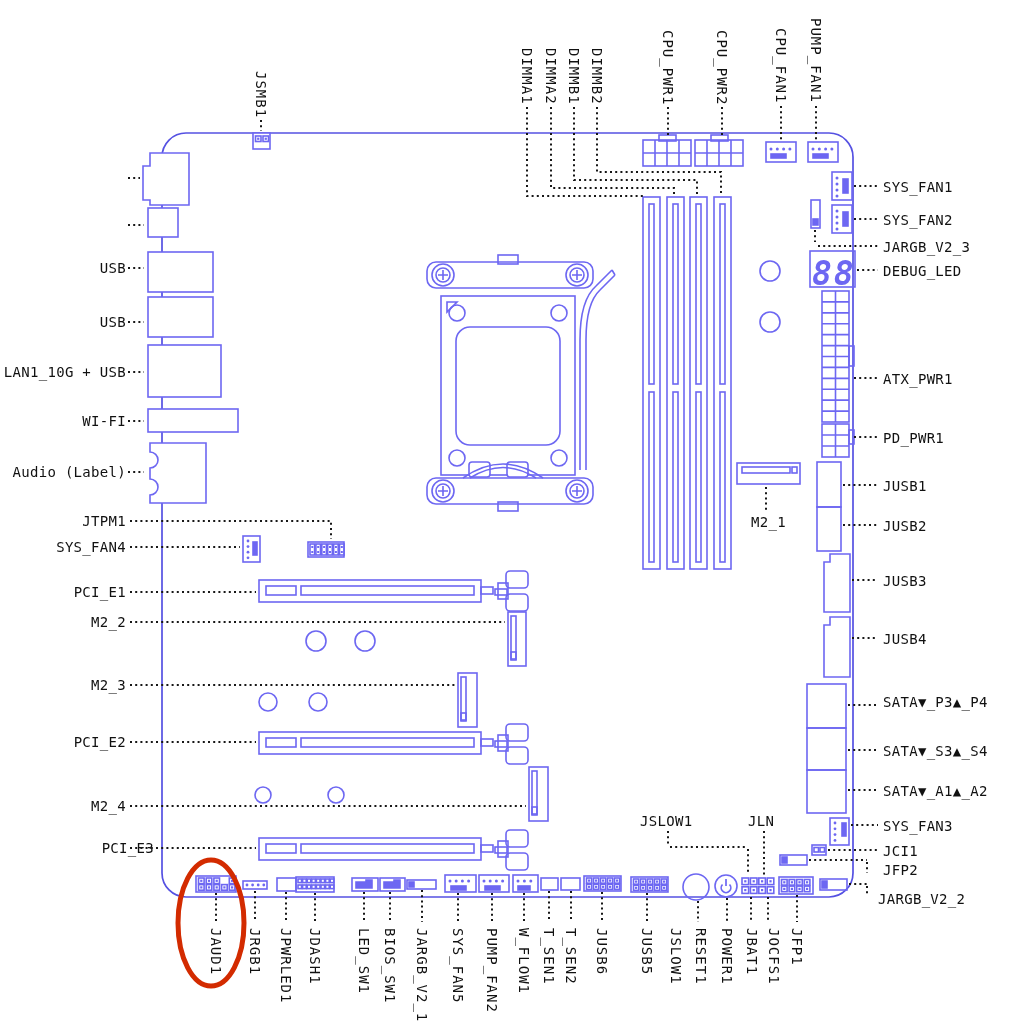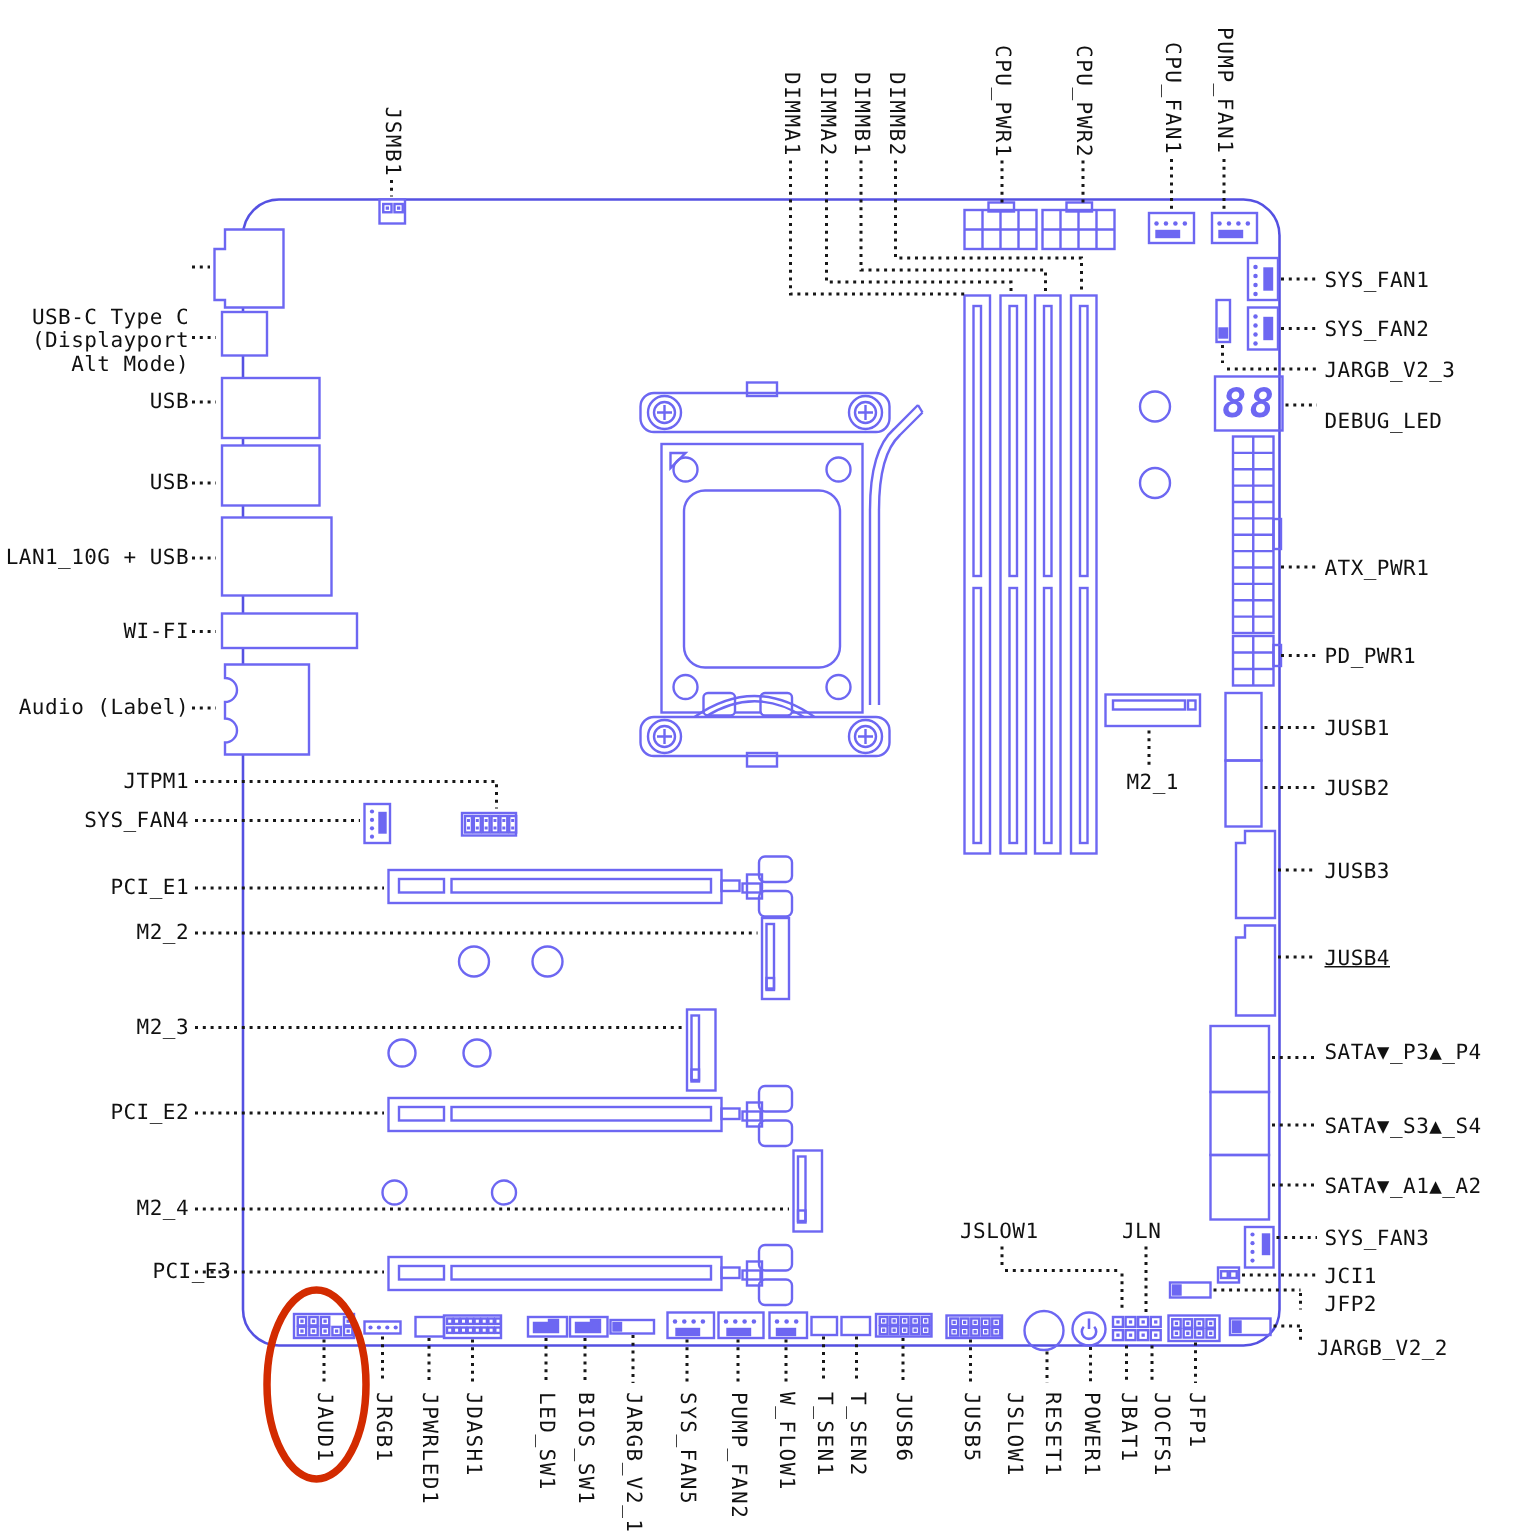--- a/index.html
+++ b/index.html
@@ -9,22 +9,22 @@
   #labels{position:absolute;left:0;top:0;width:1013px;height:1024px;z-index:2;}
   .lbl{position:absolute;color:#111;font-size:14px;letter-spacing:.3px;white-space:pre;}
   .lbl-top,.lbl-bottom{width:20px;display:flex;justify-content:center;}
   .lbl-top{align-items:flex-end;top:0;}
   .lbl-top span,.lbl-bottom span{writing-mode:vertical-rl;letter-spacing:1px;}
   .lbl-left{left:0;width:126px;text-align:right;line-height:15.4px;}
   .lbl-right{left:883px;}
   .lbl-inner{}
   #socket-text{position:absolute;left:441px;top:366px;width:134px;text-align:center;
                font-size:14.5px;line-height:20px;color:#111;z-index:3;}
-  #debug-val{position:absolute;left:812px;top:254px;width:42px;text-align:center;
-             font-size:27px;font-style:italic;font-weight:bold;color:var(--cl,#5551e2);
+  #debug-val{position:absolute;left:812px;top:254px;width:42px;
+             font-size:33px;font-style:italic;font-weight:bold;color:var(--cl,#5551e2);
              letter-spacing:2px;z-index:3;}
 </style>
 </head>
 <body>
 
 <div id="stage" style="--bl: #5551e2; --cl: #6d67f2; --ld: #171717; --hl: #d32b00;">
 
   <div id="labels">
       <div class="lbl lbl-top" style="left: 251px; height: 118px;"><span>JSMB1</span></div>
       <div class="lbl lbl-top" style="left: 517px; height: 105px;"><span>DIMMA1</span></div>
@@ -48,44 +48,43 @@
       <div class="lbl lbl-bottom" style="left: 539px; top: 928px;"><span>T_SEN1</span></div>
       <div class="lbl lbl-bottom" style="left: 561px; top: 928px;"><span>T_SEN2</span></div>
       <div class="lbl lbl-bottom" style="left: 592px; top: 928px;"><span>JUSB6</span></div>
       <div class="lbl lbl-bottom" style="left: 637px; top: 928px;"><span>JUSB5</span></div>
       <div class="lbl lbl-bottom" style="left: 666px; top: 928px;"><span>JSLOW1</span></div>
       <div class="lbl lbl-bottom" style="left: 691px; top: 928px;"><span>RESET1</span></div>
       <div class="lbl lbl-bottom" style="left: 717px; top: 928px;"><span>POWER1</span></div>
       <div class="lbl lbl-bottom" style="left: 742px; top: 928px;"><span>JBAT1</span></div>
       <div class="lbl lbl-bottom" style="left: 764px; top: 928px;"><span>JOCFS1</span></div>
       <div class="lbl lbl-bottom" style="left: 787px; top: 928px;"><span>JFP1</span></div>
-      <div class="lbl lbl-left" style="top: 205px;"><div>USB-C Type C</div><div>(Displayport</div><div>Alt Mode)</div></div>
       <div class="lbl lbl-left" style="top: 261px;"><div>USB</div></div>
       <div class="lbl lbl-left" style="top: 315px;"><div>USB</div></div>
       <div class="lbl lbl-left" style="top: 365px;"><div>LAN1_10G + USB</div></div>
       <div class="lbl lbl-left" style="top: 414px;"><div>WI-FI</div></div>
       <div class="lbl lbl-left" style="top: 465px;"><div>Audio (Label)</div></div>
       <div class="lbl lbl-left" style="top: 514px;"><div>JTPM1</div></div>
       <div class="lbl lbl-left" style="top: 540px;"><div>SYS_FAN4</div></div>
       <div class="lbl lbl-left" style="top: 585px;"><div>PCI_E1</div></div>
       <div class="lbl lbl-left" style="top: 615px;"><div>M2_2</div></div>
       <div class="lbl lbl-left" style="top: 678px;"><div>M2_3</div></div>
       <div class="lbl lbl-left" style="top: 735px;"><div>PCI_E2</div></div>
       <div class="lbl lbl-left" style="top: 799px;"><div>M2_4</div></div>
       <div class="lbl lbl-left" style="top: 841px; margin-left: 28px;"><div>PCI_E3</div></div>
       <div class="lbl lbl-right" style="top: 179px;">SYS_FAN1</div>
       <div class="lbl lbl-right" style="top: 212px;">SYS_FAN2</div>
       <div class="lbl lbl-right" style="top: 239px;">JARGB_V2_3</div>
-      <div class="lbl lbl-right" style="top: 273px;">DEBUG_LED</div>
+      <div class="lbl lbl-right" style="top: 263px;">DEBUG_LED</div>
       <div class="lbl lbl-right" style="top: 371px;">ATX_PWR1</div>
       <div class="lbl lbl-right" style="top: 430px;">PD_PWR1</div>
       <div class="lbl lbl-right" style="top: 478px;">JUSB1</div>
       <div class="lbl lbl-right" style="top: 518px;">JUSB2</div>
       <div class="lbl lbl-right" style="top: 573px;">JUSB3</div>
-      <div class="lbl lbl-right" style="top: 631px; text-decoration: underline;">JUSB4</div>
+      <div class="lbl lbl-right" style="top: 631px;">JUSB4</div>
       <div class="lbl lbl-right" style="top: 694px;">SATA▼_P3▲_P4</div>
       <div class="lbl lbl-right" style="top: 743px;">SATA▼_S3▲_S4</div>
       <div class="lbl lbl-right" style="top: 783px;">SATA▼_A1▲_A2</div>
       <div class="lbl lbl-right" style="top: 818px;">SYS_FAN3</div>
       <div class="lbl lbl-right" style="top: 843px;">JCI1</div>
       <div class="lbl lbl-right" style="top: 862px;">JFP2</div>
       <div class="lbl lbl-right" style="top: 891px; left: 878px; text-align: center;">JARGB_V2_2</div>
       <div class="lbl lbl-inner" style="left: 640px; top: 813px;">JSLOW1</div>
       <div class="lbl lbl-inner" style="left: 748px; top: 813px;">JLN</div>
       <div class="lbl lbl-inner" style="left: 751px; top: 514px;">M2_1</div>

